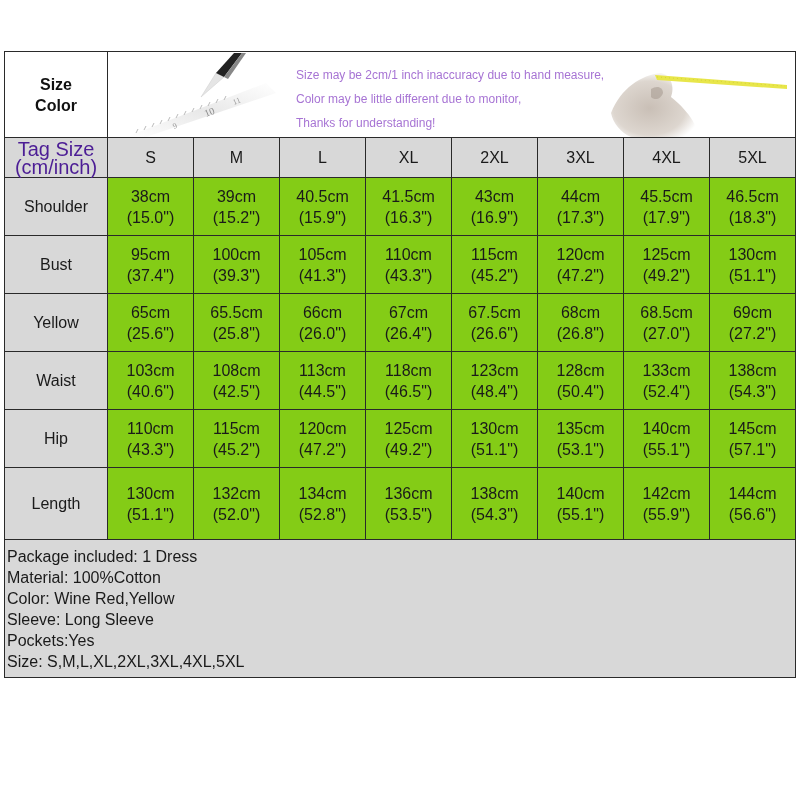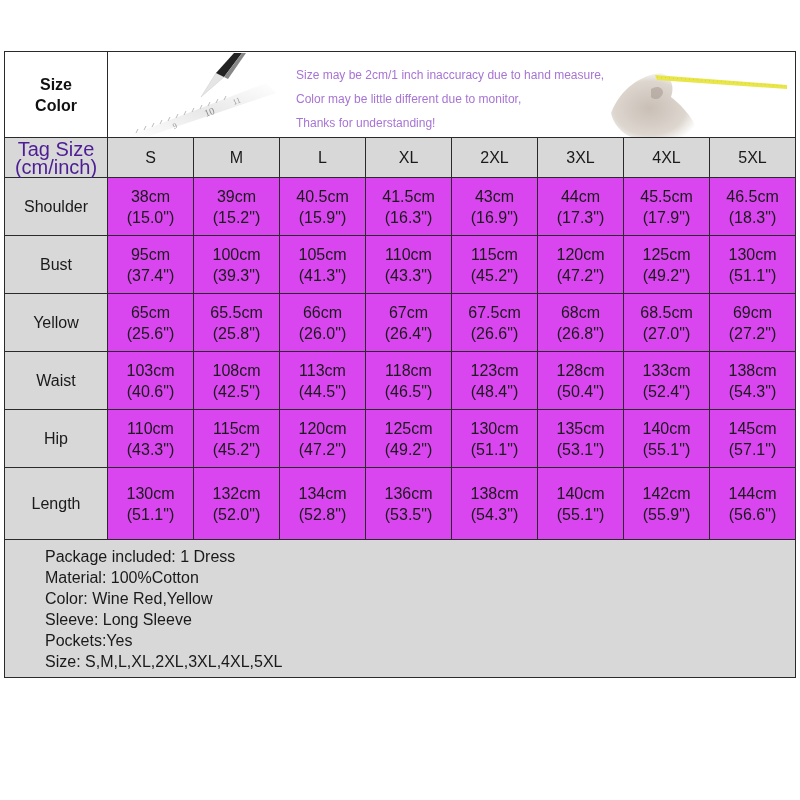--- a/index.html
+++ b/index.html
@@ -3,30 +3,30 @@
   <meta charset="utf-8">
   <style>
     html, body { margin: 0; padding: 0; background: #ffffff; }
     body { width: 800px; height: 800px; position: relative; overflow: hidden;
            font-family: "Liberation Sans", sans-serif; color: #1a1a1a; }
     .chart { position: absolute; left: 4px; top: 51px; width: 791px; border-collapse: collapse;
              table-layout: fixed; padding-left: 21px; }
     .chart td { border: 1.5px solid #2a2a2a; text-align: center; vertical-align: middle;
                 padding: 0; font-size: 16px; line-height: 21px; }
     .gray { background: #d8d8d8; }
-    .white { background: #d946ef; }
+    .white { background: #84cc16; }
     .title-cell { font-weight: bold; font-size: 20px; line-height: 28px; color: #111; background: #fff; }
     .banner-cell { position: relative; background: #fff; text-align: left !important; }
     .banner { position: relative; height: 84px; }
     .notes { position: absolute; left: 176px; top: 10px; color: #a774d4; font-size: 12px; line-height: 24px; margin-left: 12px; }
     .tag-label { color: #4c1d95; font-size: 20px; line-height: 18px; }
     .pencil { position: absolute; left: 8px; top: 0; width: 170px; height: 84px; }
     .hand { position: absolute; right: 4px; top: 0; width: 200px; height: 84px; }
     .info { text-align: left !important; padding: 4px 2px !important; font-size: 16px; line-height: 21.8px; }
-    .info div { white-space: nowrap; margin-left: 38px; }
+    .info div { white-space: nowrap; }
   </style>
 </head>
 <body>
 
 <table class="chart">
   <colgroup>
     <col style="width:103px">
       <col style="width:86px">
       <col style="width:86px">
       <col style="width:86px">

